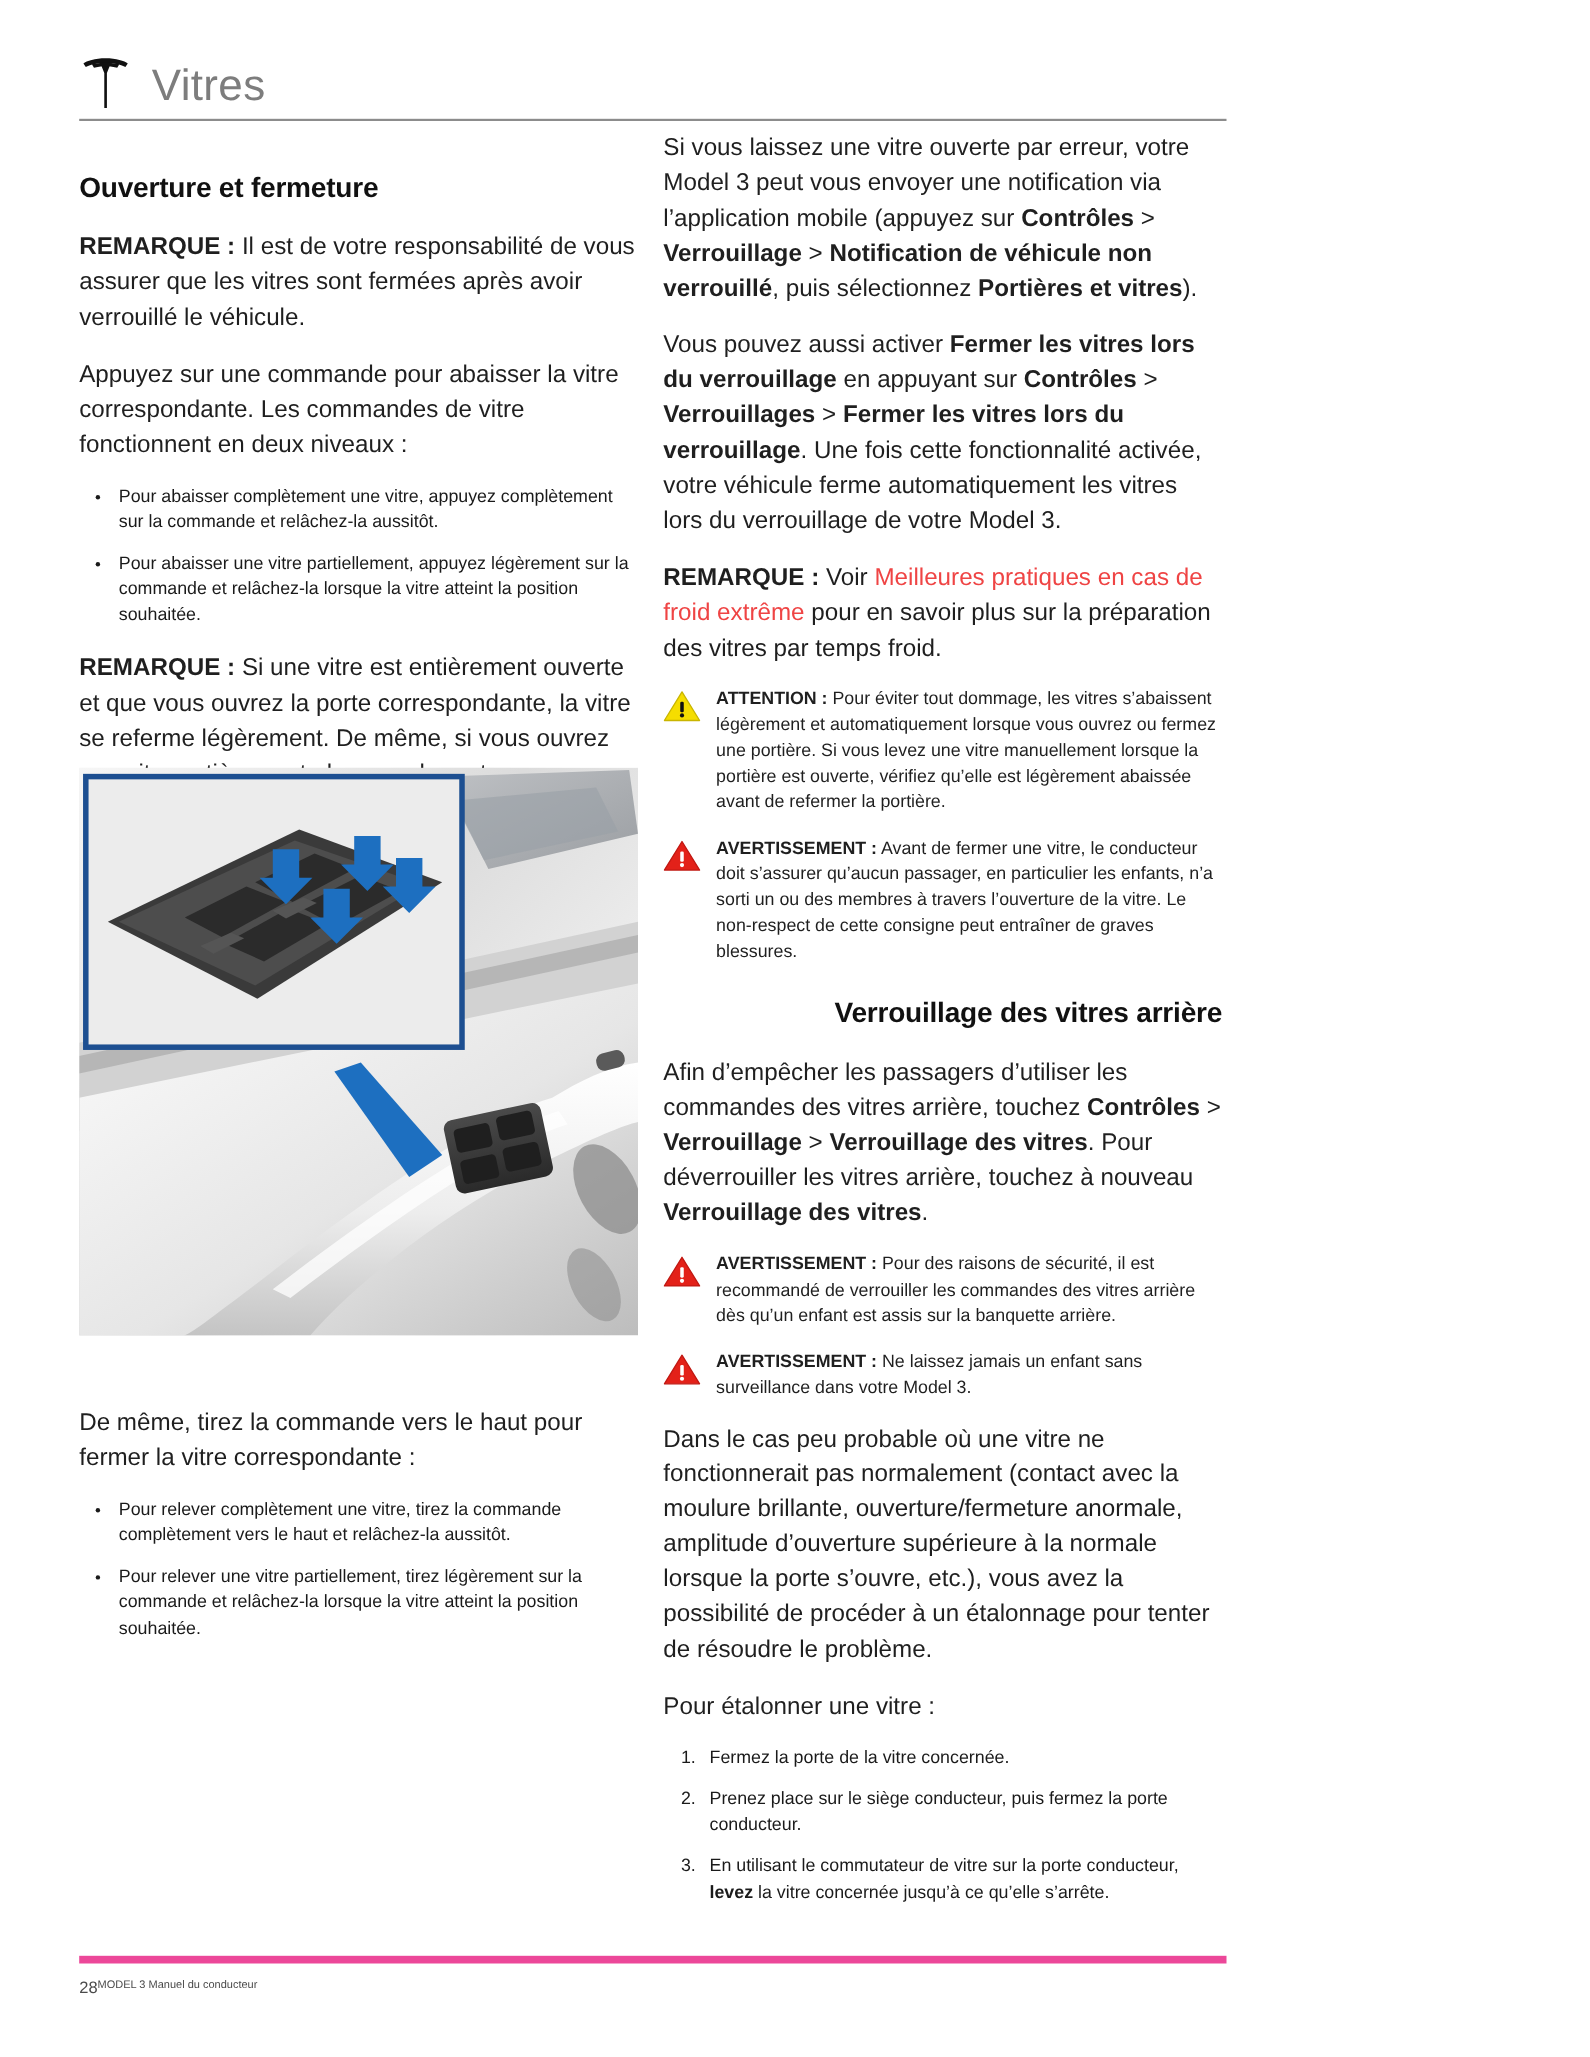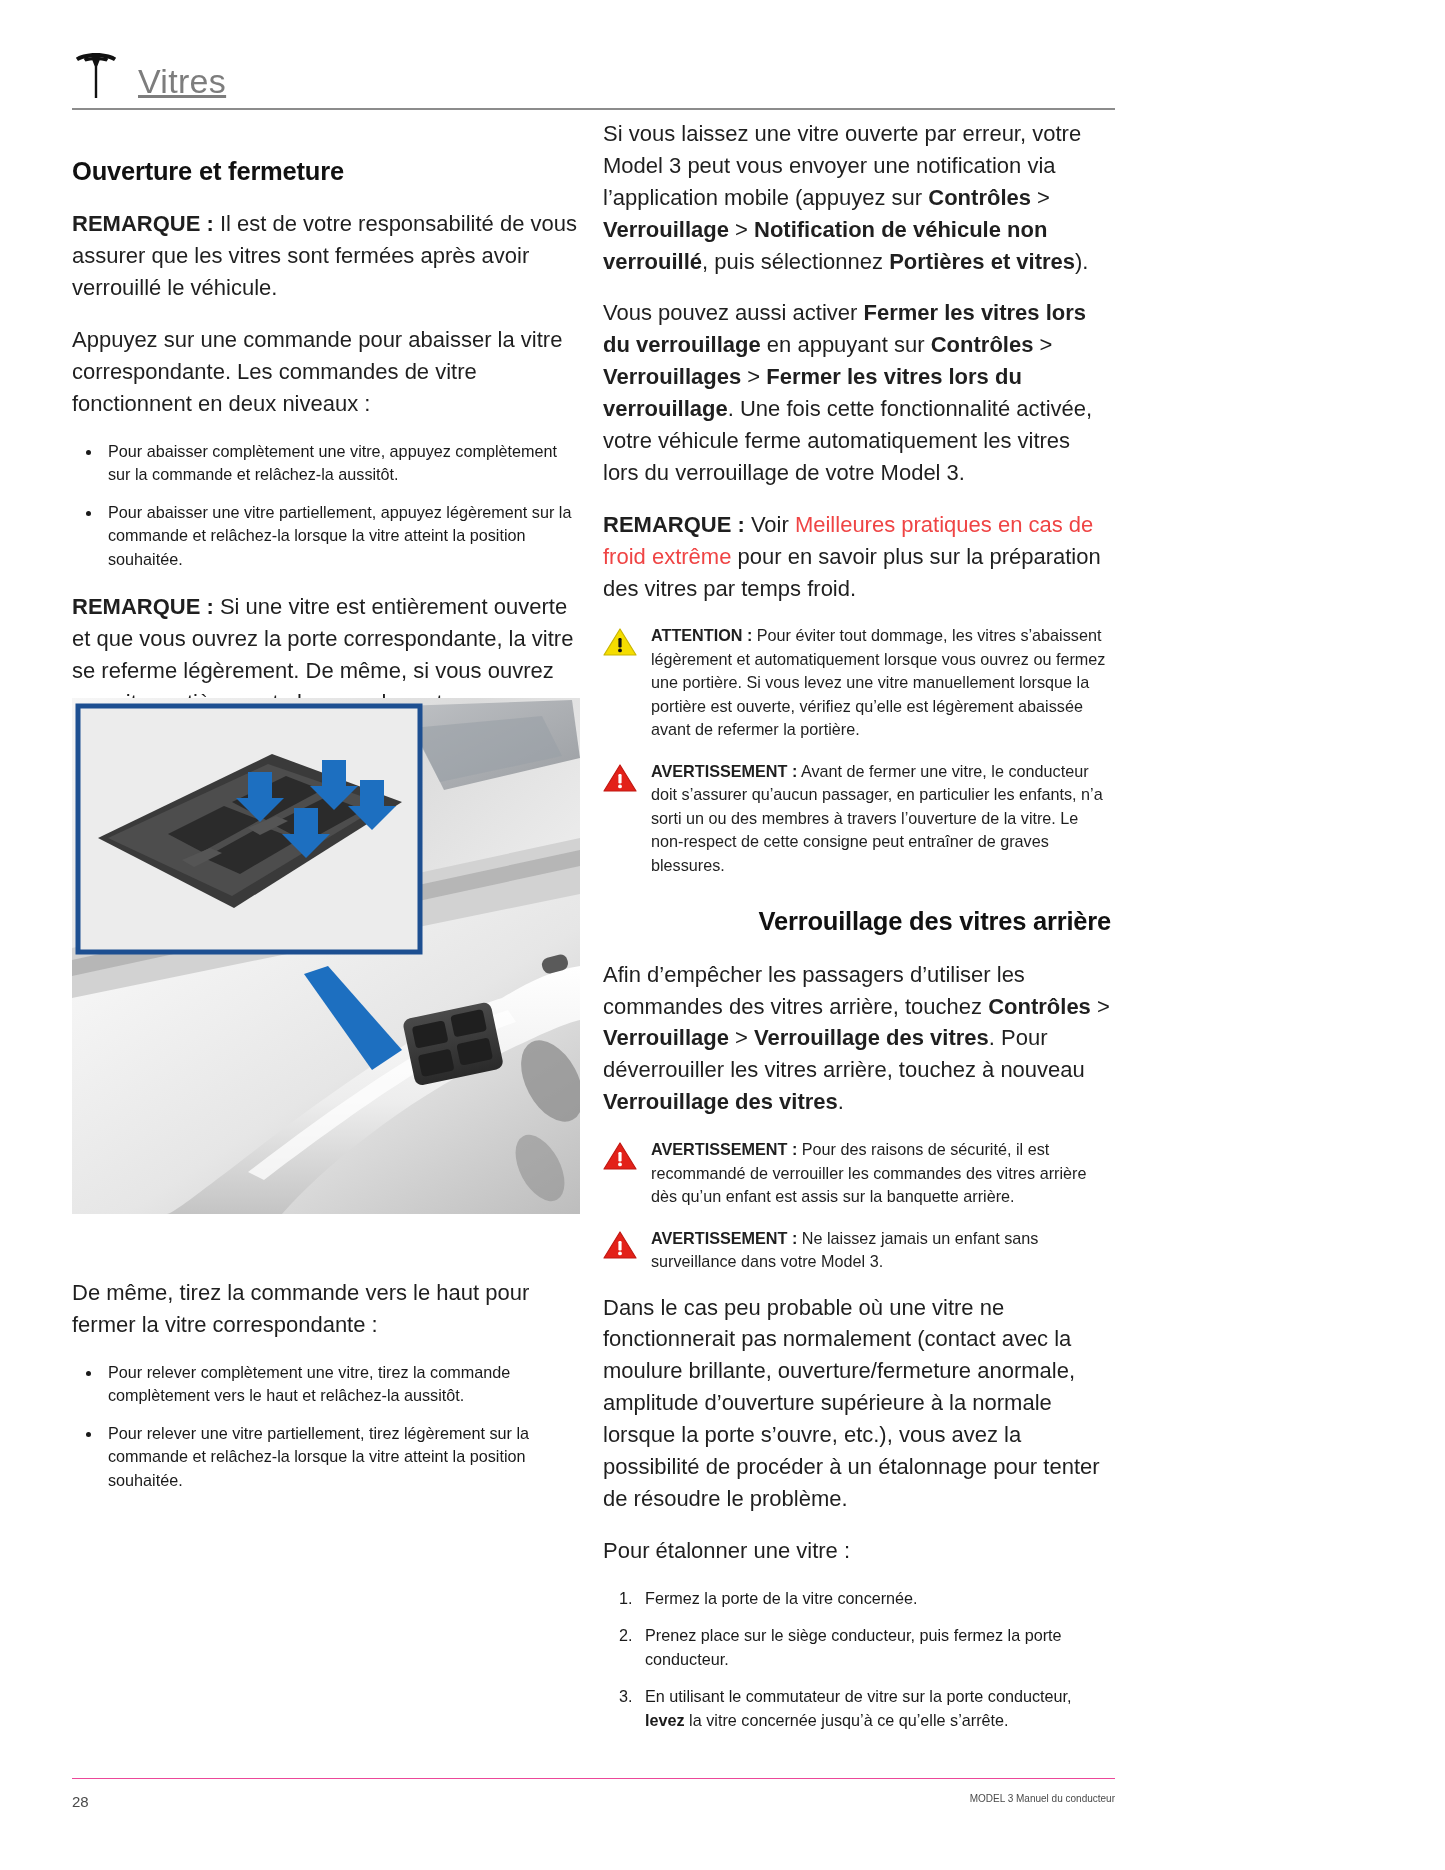--- a/index.html
+++ b/index.html
@@ -30,27 +30,26 @@
     width: 1043px;
     height: 70px;
     display: flex;
     align-items: flex-end;
     gap: 18px;
     border-bottom: 2px solid #8c8c8c;
     padding-bottom: 6px;
   }
   .tesla-logo { width: 48px; height: 52px; display:block; flex: 0 0 auto; }
   .header-title {
-    font-size: 34px;
+    font-size: 40px;
     font-weight: 400;
     color: #7d7d7d;
     letter-spacing: 0.3px;
     line-height: 1;
     padding-bottom: 4px;
-    text-decoration: underline;
   }
 
   
   .col {
     position: absolute;
     top: 118px;
     width: 508px;
   }
   .col-left { left: 72px; margin-top: 39px; }
   .col-right { left: 603px; }
@@ -114,24 +113,24 @@
     overflow: hidden;
   }
   .fig-svg { position: absolute; inset: 0; width: 100%; height: 100%; }
 
   
   .footer {
     position: absolute;
     left: 72px;
     top: 1778px;
     width: 1043px;
-    border-top: 1px solid #ec4899;
+    border-top: 7px solid #ec4899;
     padding-top: 14px;
     display: flex;
-    justify-content: space-between;
+    justify-content: flex-start;
     font-size: 15px;
     color: #4a4a4a;
   }
   .footer .pg { font-size: 15px; }
   .footer .bk { font-size: 10px; }
 </style>
 </head>
 <body>
 
 <div class="page">

